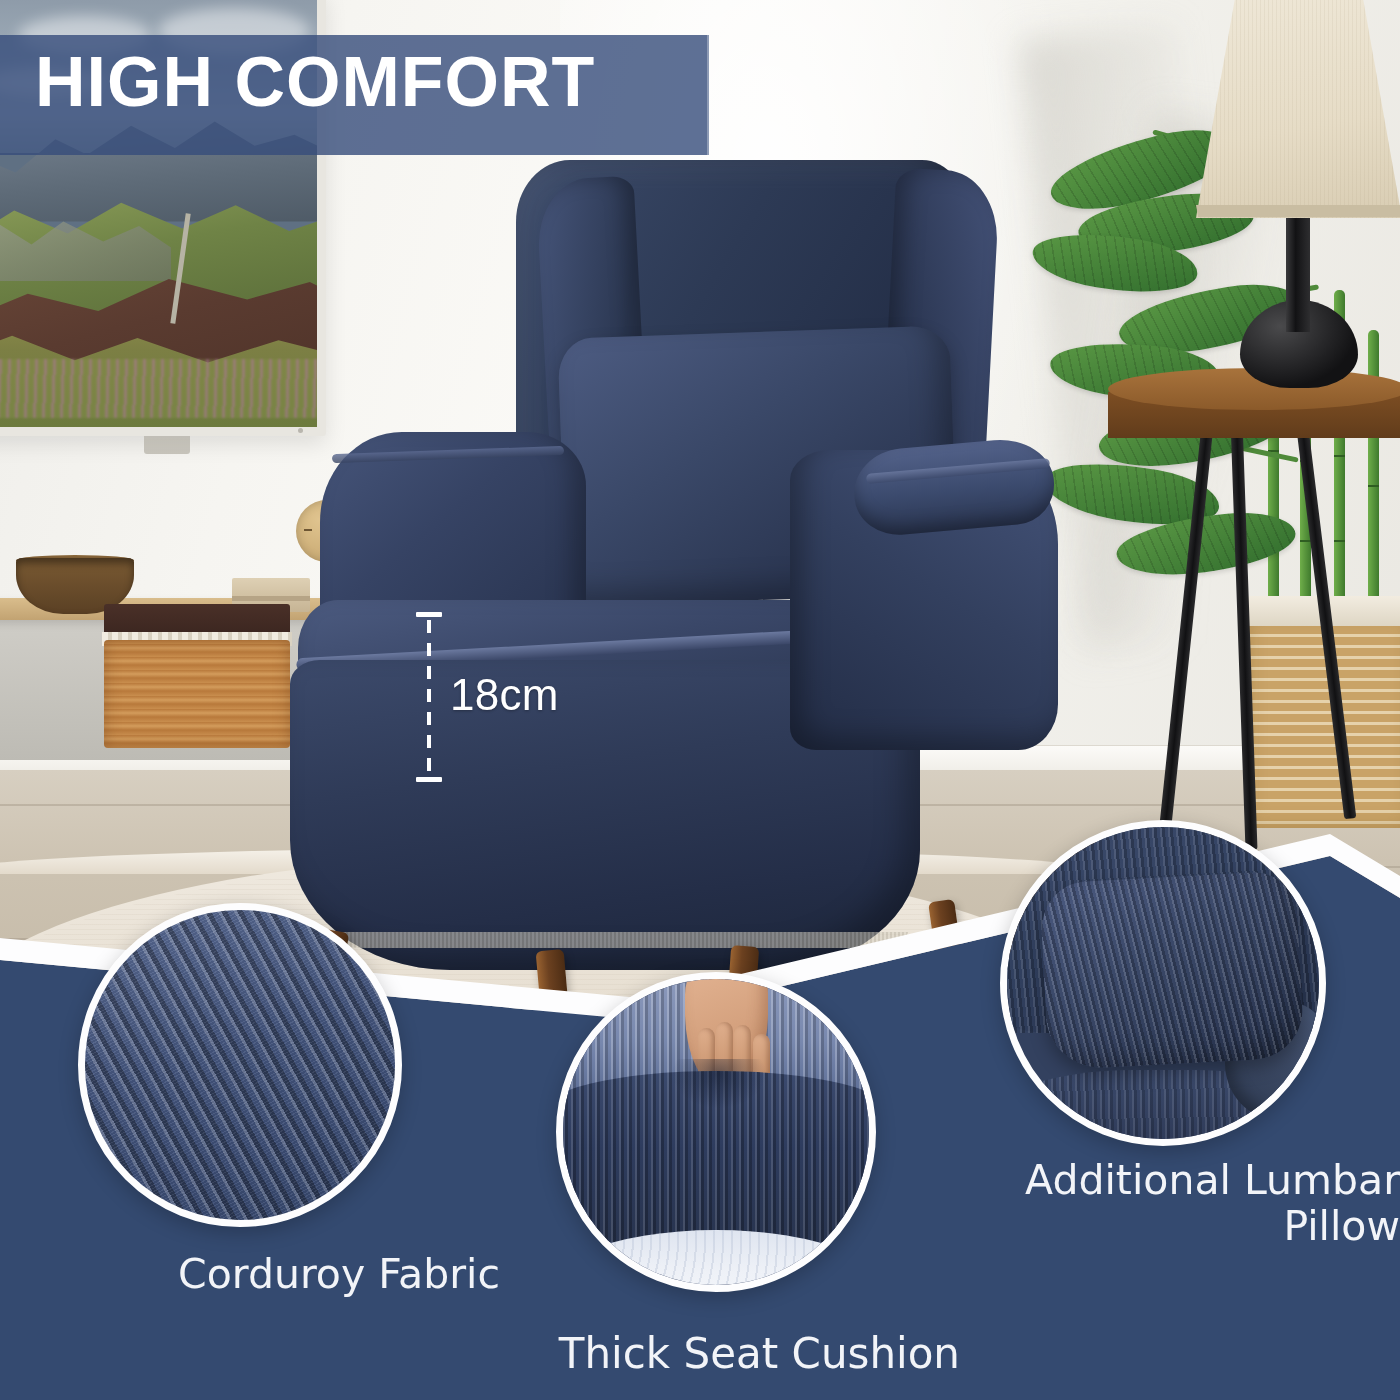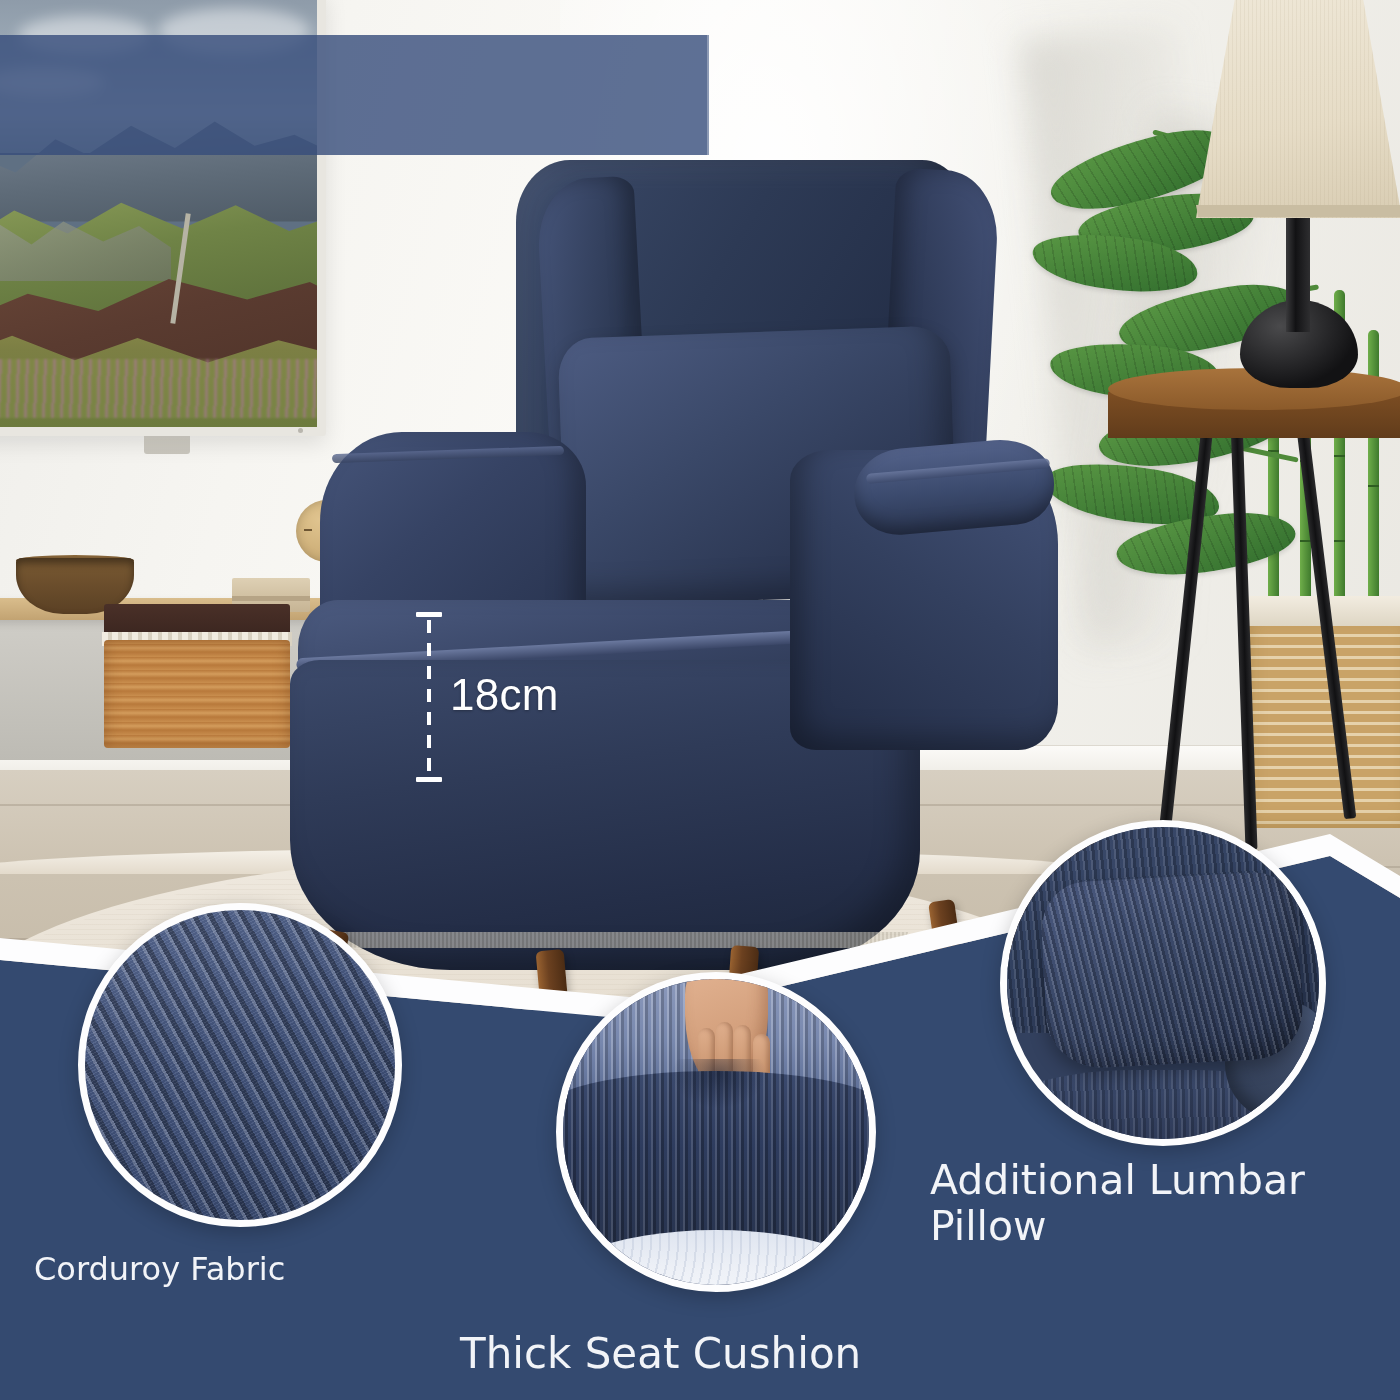--- a/index.html
+++ b/index.html
@@ -275,22 +275,22 @@
       background:linear-gradient(180deg,#e8dcc2,#cdbb96);opacity:.85;}
 
   
   .banner{position:absolute;left:0;top:35px;width:707px;height:120px;
       background:rgba(54,76,122,.80);border-right:2px solid rgba(255,255,255,.30);}
   .banner-text{position:absolute;left:35px;top:47px;color:#fff;font-size:70px;line-height:1;
       font-weight:bold;letter-spacing:1px;font-family:"Liberation Sans",sans-serif;}
 
   
   .cap{position:absolute;color:#f2f4f8;font-weight:400;line-height:1.12;
-      font-family:"DejaVu Sans",sans-serif;text-align:left;}
-  .cap1{left:0px;top:1252px;width:500px;font-size:32px;padding-left:34px;}
+      font-family:"DejaVu Sans",sans-serif;text-align:right;}
+  .cap1{left:0px;top:1252px;width:500px;font-size:41px;}
   .cap2{left:460px;top:1330px;width:500px;font-size:42px;}
   .cap3{left:930px;top:1158px;width:470px;font-size:41px;}
 </style>
 </head>
 <body>
 
 <div id="stage">
 
   <div class="photo">
 
@@ -455,18 +455,19 @@
     <div class="c3-chairback"></div>
     <div class="c3-chairback-tex"></div>
     <div class="c3-seat"></div>
     <div class="c3-seat-tex"></div>
     <div class="c3-armroll"></div>
     <div class="c3-pillow"></div>
     <div class="c3-pillow-tex"></div>
   </div>
 
   <div class="banner"></div>
+  <div class="banner-text">HIGH COMFORT</div>
 
   <div class="cap cap1">Corduroy Fabric</div>
   <div class="cap cap2">Thick Seat Cushion</div>
   <div class="cap cap3">Additional Lumbar Pillow</div>
 
 </div>
 
 </body></html>

